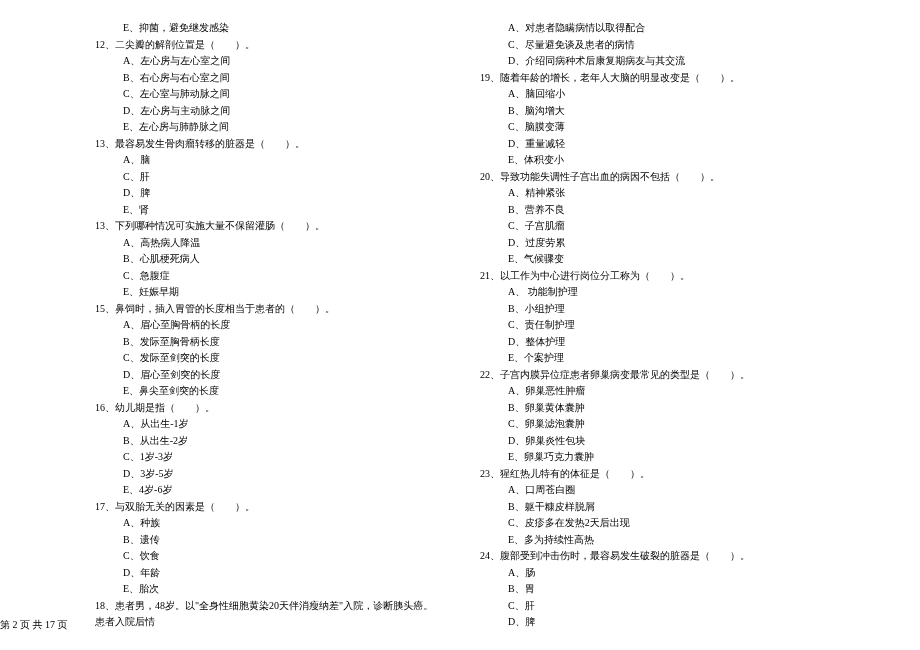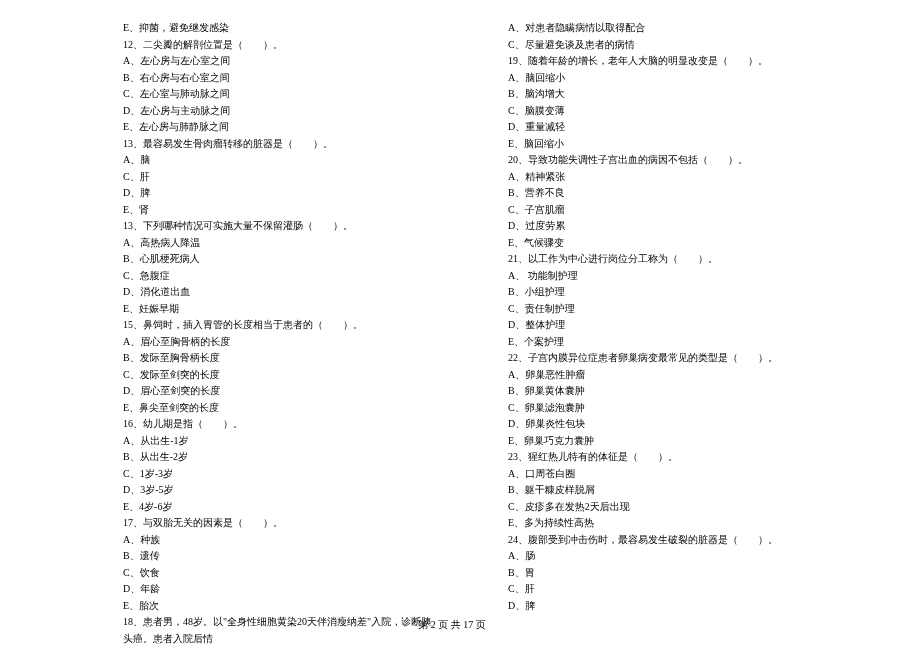--- a/index.html
+++ b/index.html
@@ -24,28 +24,26 @@
     }
     .column {
       flex: 1;
       line-height: 1.65;
     }
     .question-option {
       padding-left: 28px;
     }
     .question-item {
       padding-left: 0;
-      margin-left: 28px;
     }
     .footer {
       position: absolute;
       bottom: 18px;
       left: 0;
       right: 16px;
-      text-align: center;
       font-size: 10px;
     }
   </style>
 </head>
 <body>
 
 <div class="page-content">
   <div class="column">
     <div class="question-option">E、抑菌，避免继发感染</div>
 
@@ -59,21 +57,20 @@
     <div class="question-item">13、最容易发生骨肉瘤转移的脏器是（　　）。</div>
     <div class="question-option">A、脑</div>
     <div class="question-option">C、肝</div>
     <div class="question-option">D、脾</div>
     <div class="question-option">E、肾</div>
 
     <div class="question-item">13、下列哪种情况可实施大量不保留灌肠（　　）。</div>
     <div class="question-option">A、高热病人降温</div>
     <div class="question-option">B、心肌梗死病人</div>
     <div class="question-option">C、急腹症</div>
-    <div class="question-option">D、消化道出血</div>
     <div class="question-option">E、妊娠早期</div>
 
     <div class="question-item">15、鼻饲时，插入胃管的长度相当于患者的（　　）。</div>
     <div class="question-option">A、眉心至胸骨柄的长度</div>
     <div class="question-option">B、发际至胸骨柄长度</div>
     <div class="question-option">C、发际至剑突的长度</div>
     <div class="question-option">D、眉心至剑突的长度</div>
     <div class="question-option">E、鼻尖至剑突的长度</div>
 
     <div class="question-item">16、幼儿期是指（　　）。</div>
@@ -90,27 +87,28 @@
     <div class="question-option">D、年龄</div>
     <div class="question-option">E、胎次</div>
 
     <div class="question-item">18、患者男，48岁。以"全身性细胞黄染20天伴消瘦纳差"入院，诊断胰头癌。患者入院后情</div>
 
   </div>
 
   <div class="column">
     <div class="question-option">A、对患者隐瞒病情以取得配合</div>
     <div class="question-option">C、尽量避免谈及患者的病情</div>
+    <div class="question-option">D、介绍同病种术后康复期病友与其交流</div>
 
     <div class="question-item">19、随着年龄的增长，老年人大脑的明显改变是（　　）。</div>
     <div class="question-option">A、脑回缩小</div>
     <div class="question-option">B、脑沟增大</div>
     <div class="question-option">C、脑膜变薄</div>
     <div class="question-option">D、重量减轻</div>
-    <div class="question-option">E、脑回缩小</div>
+    <div class="question-option">E、体积变小</div>
 
     <div class="question-item">20、导致功能失调性子宫出血的病因不包括（　　）。</div>
     <div class="question-option">A、精神紧张</div>
     <div class="question-option">B、营养不良</div>
     <div class="question-option">C、子宫肌瘤</div>
     <div class="question-option">D、过度劳累</div>
     <div class="question-option">E、气候骤变</div>
 
     <div class="question-item">21、以工作为中心进行岗位分工称为（　　）。</div>
     <div class="question-option">A、 功能制护理</div>

